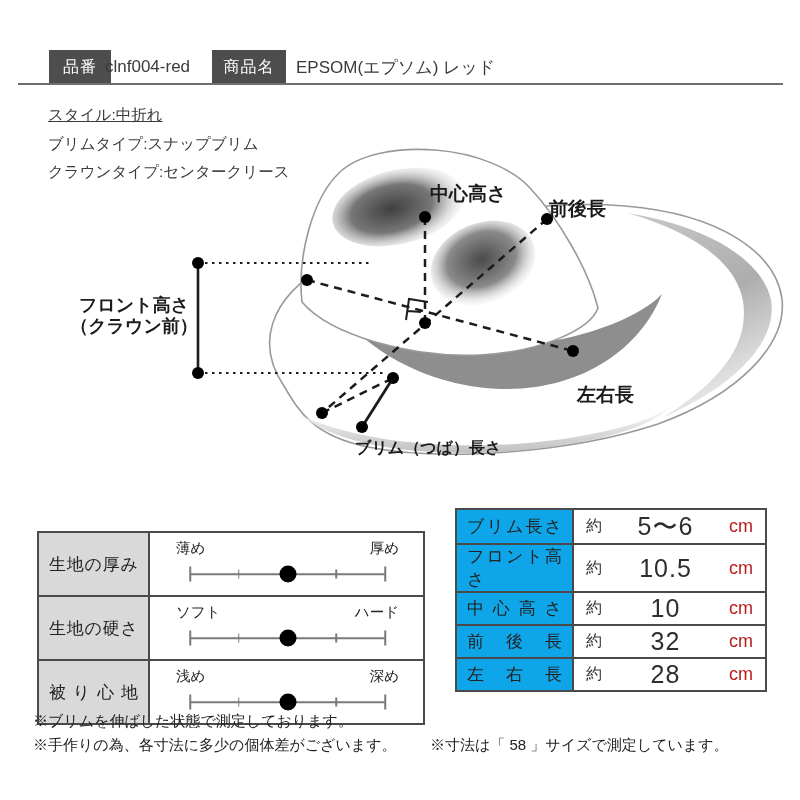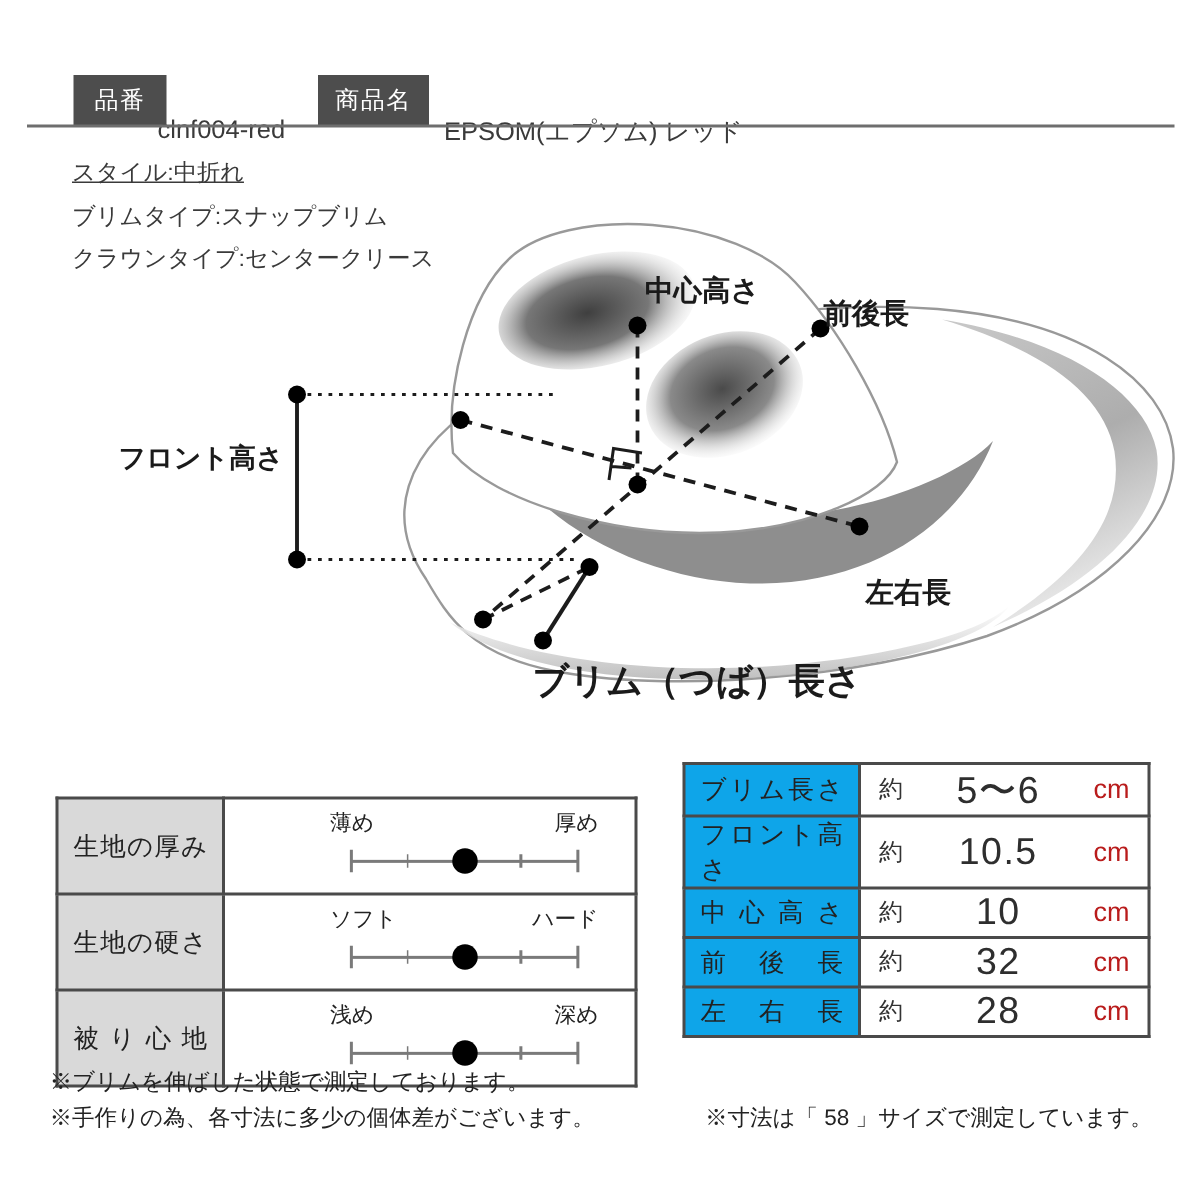--- a/index.html
+++ b/index.html
@@ -9,49 +9,49 @@
   .page { position:relative; width:800px; height:800px; background:#fff; overflow:hidden; }
 
   
   .badge {
     position:absolute; height:34px; background:#4d4d4d; color:#fff;
     font-size:16px; display:flex; align-items:center; justify-content:center;
     letter-spacing:1px;
   }
   .badge-item { left:35px; top:50px; width:62px;margin-left:14px; }
   .badge-name { left:212px; top:50px; width:74px; }
-  .hdr-val { position:absolute; top:50px; height:34px; display:flex; align-items:center; font-size:17px; color:#3a3a3a;margin-top:20px; }
+  .hdr-val { position:absolute; top:50px; height:34px; display:flex; align-items:center; font-size:17px; color:#3a3a3a; }
   .hdr-val.v1 { left:105px; }
   .hdr-val.v2 { left:296px; }
   .hdr-line { position:absolute; left:18px; top:83px; width:765px; height:2px; background:#6e6e6e; }
 
   
   .spec-line { position:absolute; left:48px; font-size:15.5px; color:#3a3a3a; }
   .spec-1 { top:105px;text-decoration:underline; } .spec-2 { top:134px; } .spec-3 { top:162px; }
 
   
   .diagram-svg { position:absolute; left:0; top:0; width:800px; height:800px; }
   .dlabel { position:absolute; font-size:19px; font-weight:600; color:#1a1a1a; white-space:nowrap; }
   .dlabel-center { left:430px; top:181px; }
   .dlabel-fb { left:549px; top:196px; }
   .dlabel-lr { left:577px; top:382px; }
-  .dlabel-brim { left:355px; top:438px; font-size:24px;text-align:center; }
+  .dlabel-brim { left:355px; top:438px; font-size:16px;text-align:center; }
   .dlabel-front { left:58px; top:295px; width:152px; text-align:center; line-height:21px; font-size:18px; }
 
   
   table { border-collapse:collapse; }
   td { border:2px solid #4a4a4a; }
 
   .feel-table { position:absolute; left:37px; top:531px; }
   .feel-table td.flabel {
     width:111px; height:56px; background:#d9d9d9; font-size:17px; color:#222;
     text-align:justify; text-align-last:justify; padding:0 10px; vertical-align:middle;
   }
   .feel-table td.fscale { width:275px; height:56px; background:#fff; vertical-align:top; }
-  .scale-wrap { position:relative; width:100%; height:56px;padding-left:44px; }
+  .scale-wrap { position:relative; width:100%; height:56px; }
   .minmax { display:flex; justify-content:space-between; margin:6px 24px 0 26px; font-size:14.5px; color:#222; }
   .slider { position:relative; margin:7px 38px 0 40px; height:18px; }
   .slider .line { position:absolute; left:0; right:0; top:50%; height:1.5px; background:#7a7a7a; transform:translateY(-50%); }
   .slider .tick { position:absolute; top:50%; width:1.5px; background:#7a7a7a; transform:translate(-50%,-50%); }
   .slider .tick.end { height:15px; }
   .slider .tick.mid { height:9px; }
   .slider .dot { position:absolute; top:50%; width:17px; height:17px; background:#000; border-radius:50%; transform:translate(-50%,-50%); }
 
   .size-table { position:absolute; left:455px; top:508px; }
   .size-table td.slabel {
@@ -61,21 +61,21 @@
   .size-table td.sval { width:193px; height:33px; background:#fff; }
   .sval-in { display:flex; align-items:center; height:100%; padding:0 12px; }
   .approx { font-size:16px; color:#333; }
   .num { flex:1; text-align:center; font-size:25px; color:#2e2e2e; letter-spacing:1px; }
   .unit { font-size:18px; color:#b91c1c; }
 
   
   .note { position:absolute; font-size:15px; color:#222; white-space:nowrap; }
   .note-l1 { left:33px; top:712px; }
   .note-l2 { left:33px; top:736px; }
-  .note-r  { left:470px; top:736px;text-align:center; }
+  .note-r  { left:430px; top:736px;text-align:center; }
 </style>
 </head>
 <body>
 
 <div class="page">
 
   <svg class="diagram-svg" viewBox="0 0 800 800" aria-hidden="true">
     <defs>
       <linearGradient id="upturnGrad" x1="0" y1="0" x2="0.35" y2="1">
         <stop offset="0" stop-color="#c9c9c9"></stop>
@@ -158,20 +158,21 @@
   <div class="spec-line spec-1">スタイル:中折れ</div>
   <div class="spec-line spec-3">クラウンタイプ:センタークリース</div>
   <div class="spec-line spec-2">ブリムタイプ:スナップブリム</div>
 
   <div class="dlabel dlabel-center">中心高さ</div>
   <div class="dlabel dlabel-fb">前後長</div>
   <div class="dlabel dlabel-lr">左右長</div>
   <div class="dlabel dlabel-brim">ブリム（つば）長さ</div>
   <div class="dlabel dlabel-front">
     <div>フロント高さ</div>
+    <div>（クラウン前）</div>
   </div>
 
   <table class="feel-table">
     <tbody>
         <tr>
       <td class="flabel">生地の厚み</td>
       <td class="fscale">
             <div class="scale-wrap">
         <div class="minmax">
           <span>薄め</span>

